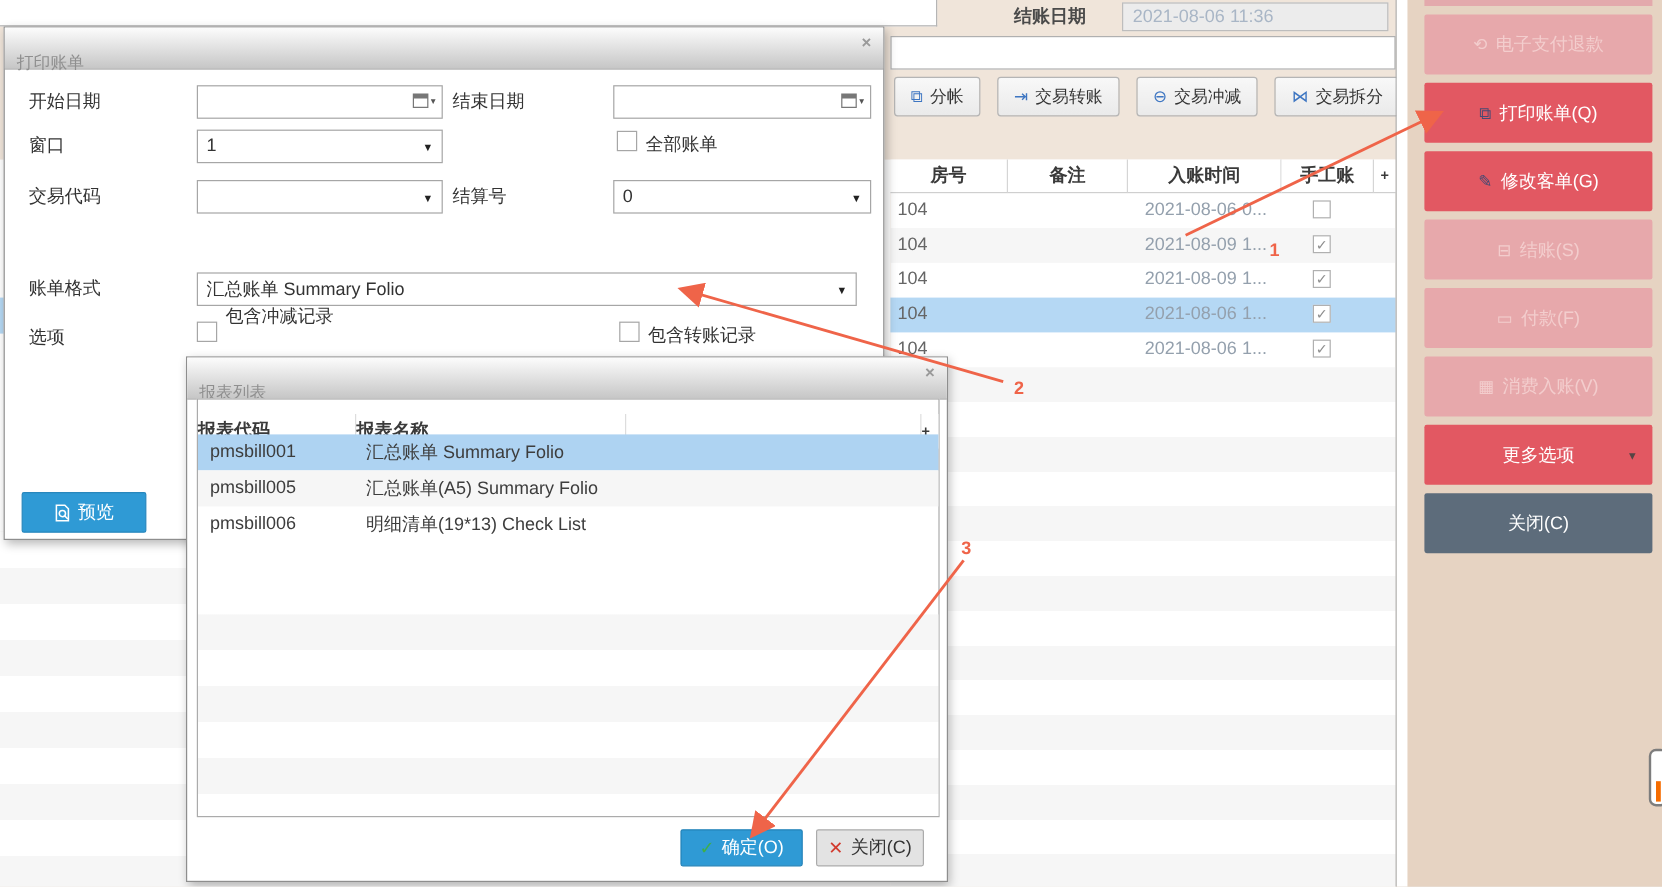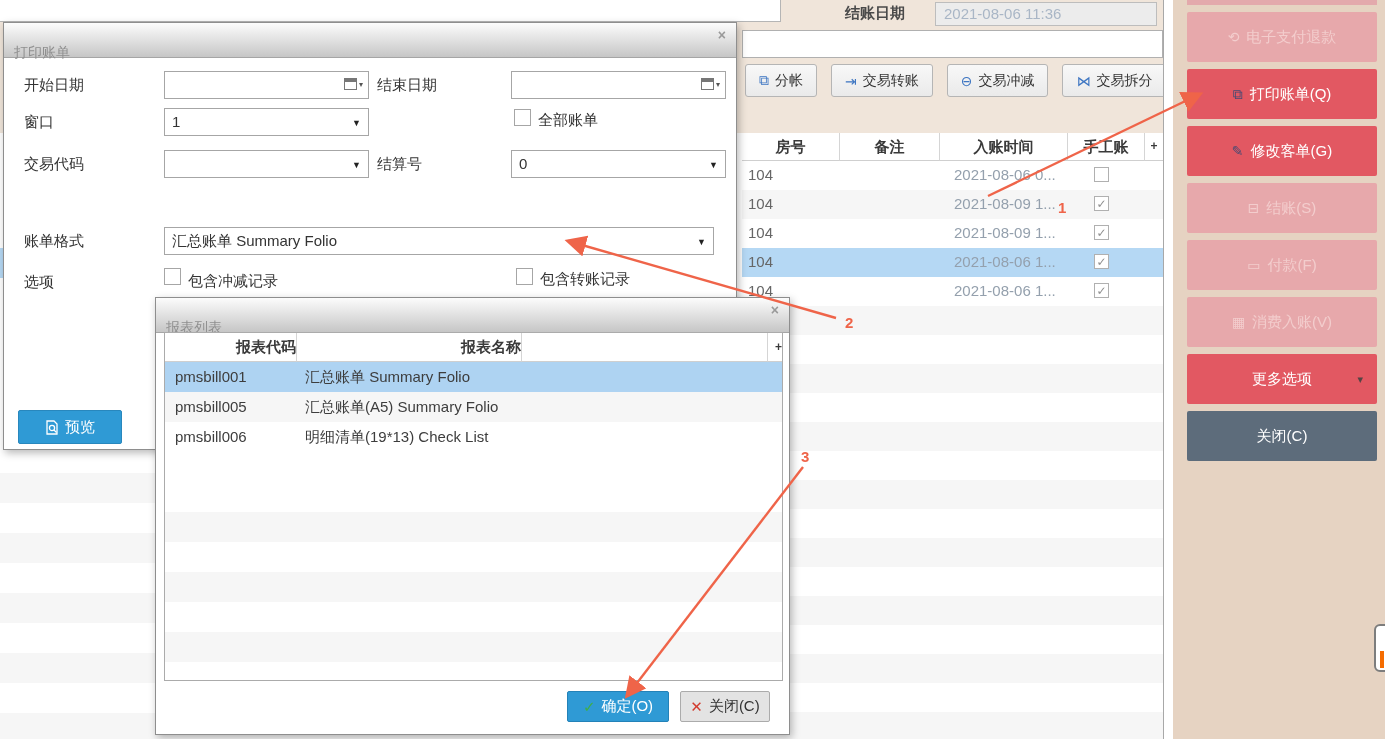--- a/index.html
+++ b/index.html
@@ -62,22 +62,22 @@
   .cal-wrap{position:absolute;right:5px;top:6px;display:flex;align-items:center;}
   .cal{width:13px;height:12px;border:1px solid #777;border-top:4px solid #777;background:#fff;box-sizing:border-box;}
   .cal-caret{font-size:8px;color:#555;margin-left:2px;}
   .ckb{position:absolute;width:17px;height:17px;border:1px solid #a6a6a6;background:#fff;box-sizing:border-box;}
   .ckb-label{position:absolute;font-size:15px;color:#333;}
   #preview-btn{position:absolute;left:14px;top:387px;width:102px;height:32px;background:#2f9ad5;border:1px solid #2887bd;
      border-radius:2px;color:#fff;font-size:15px;display:flex;align-items:center;justify-content:center;gap:6px;}
   
   #report-dialog{left:155px;top:297px;width:635px;height:438px;}
   #rpt-table{position:absolute;left:8px;top:34px;width:619px;height:349px;border:1px solid #ababab;background:#fff;box-sizing:border-box;}
-  .rph{position:absolute;top:0;height:29px;border-right:1px solid #d5d5d5;border-bottom:1px solid #cfcfcf;
-     font-size:15px;font-weight:bold;color:#3a3a3a;text-align:right;line-height:28px;box-sizing:border-box;background:#fff;}
+  .rph{position:absolute;top:12px;height:29px;border-right:1px solid #d5d5d5;border-bottom:1px solid #cfcfcf;
+     font-size:15px;font-weight:bold;color:#3a3a3a;text-align:left;line-height:28px;box-sizing:border-box;background:#fff;}
   #rpt-rows{position:absolute;left:0;top:29px;width:617px;}
   .rprow{position:relative;width:617px;height:30px;font-size:15px;color:#3d3d3d;}
   .rprow.alt{background:#f6f6f6;}
   .rprow.sel{background:#aed3f2;}
   .r-code{position:absolute;left:10px;top:6px;}
   .r-name{position:absolute;left:140px;top:6px;}
   #rpt-stripes{position:absolute;left:0;top:179px;width:617px;height:168px;
      background:repeating-linear-gradient(180deg,#f6f6f6 0 30px,#ffffff 30px 60px);}
   .dlg-btn{position:absolute;top:393px;height:31px;border-radius:2px;font-size:15px;display:flex;align-items:center;justify-content:center;gap:6px;box-sizing:border-box;}
   #ok-btn{left:411px;width:102px;background:#2f9ad5;border:1px solid #2382b8;color:#fff;}
@@ -240,21 +240,21 @@
     </div>
 
     <span class="pl" style="top:204px;">账单格式</span>
     <div class="fld" style="left:160px;top:204px;width:550px;">
       <span class="val">汇总账单 Summary Folio</span>
       <span class="combo-caret">▼</span>
     </div>
 
     <span class="pl" style="top:245px;">选项</span>
     <span class="ckb" style="left:160px;top:245px;"></span>
-    <span class="ckb-label" style="left:184px;top:249px;">包含冲减记录</span>
+    <span class="ckb-label" style="left:184px;top:231px;">包含冲减记录</span>
     <span class="ckb" style="left:512px;top:245px;"></span>
     <span class="ckb-label" style="left:536px;top:247px;">包含转账记录</span>
 
     <div id="preview-btn">
       <svg width="14" height="15" viewBox="0 0 14 15">
         <path d="M2 1 h7 l3 3 v10 h-10 z" fill="none" stroke="#fff" stroke-width="1.3"></path>
         <circle cx="7" cy="8" r="2.6" fill="none" stroke="#fff" stroke-width="1.3"></circle>
         <line x1="9" y1="10" x2="11.5" y2="12.5" stroke="#fff" stroke-width="1.3"></line>
       </svg>
       <span>预览</span>

